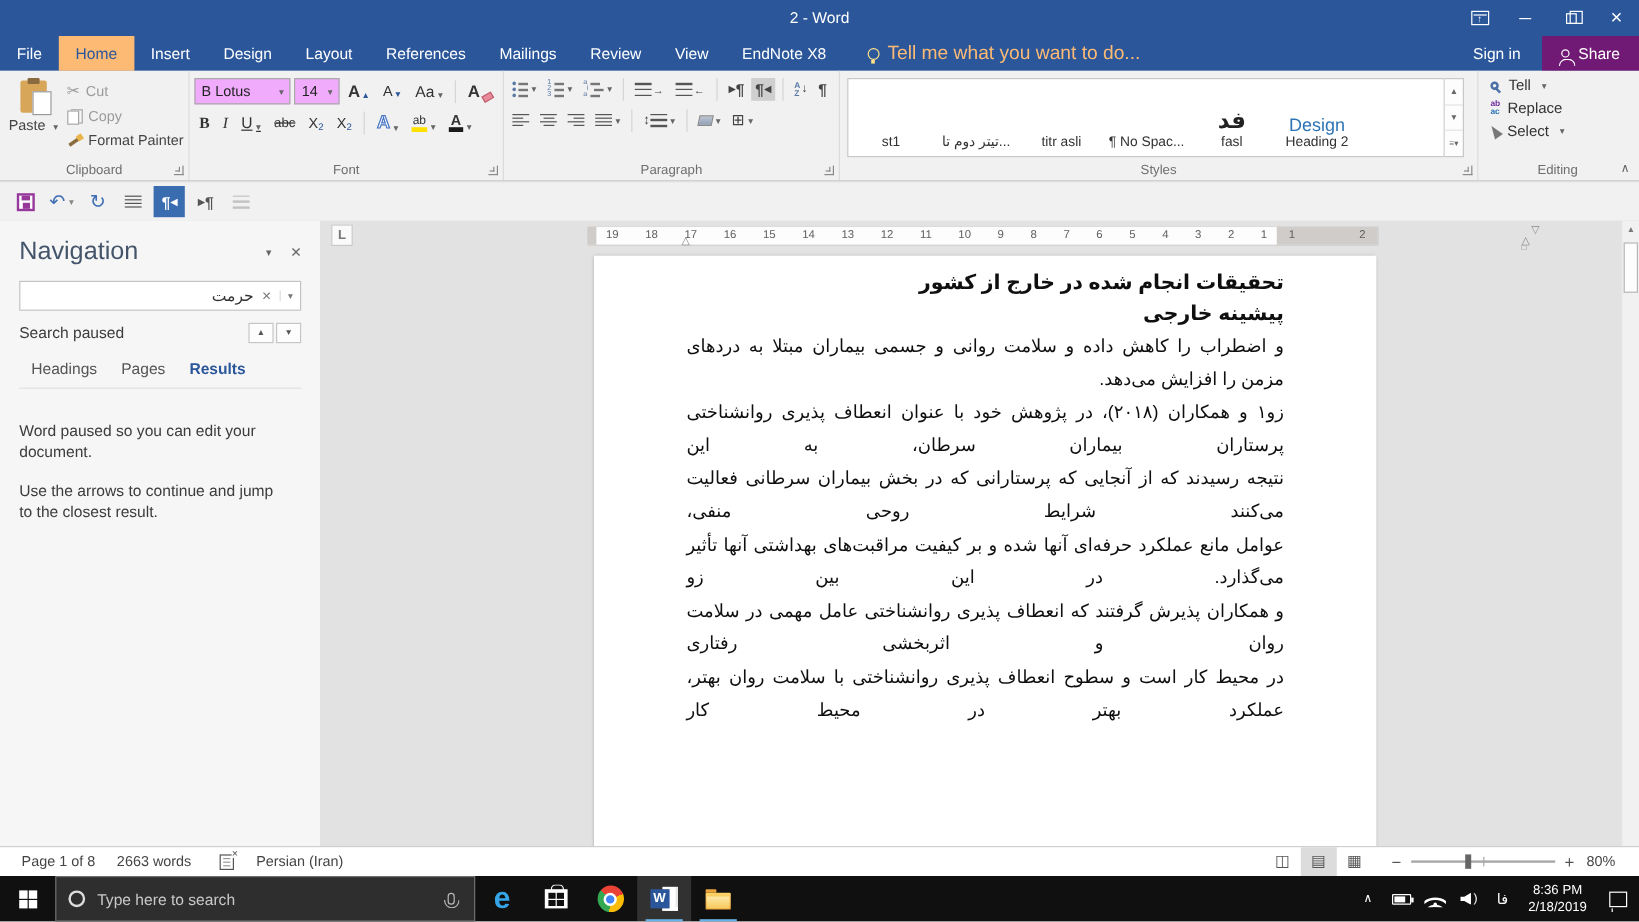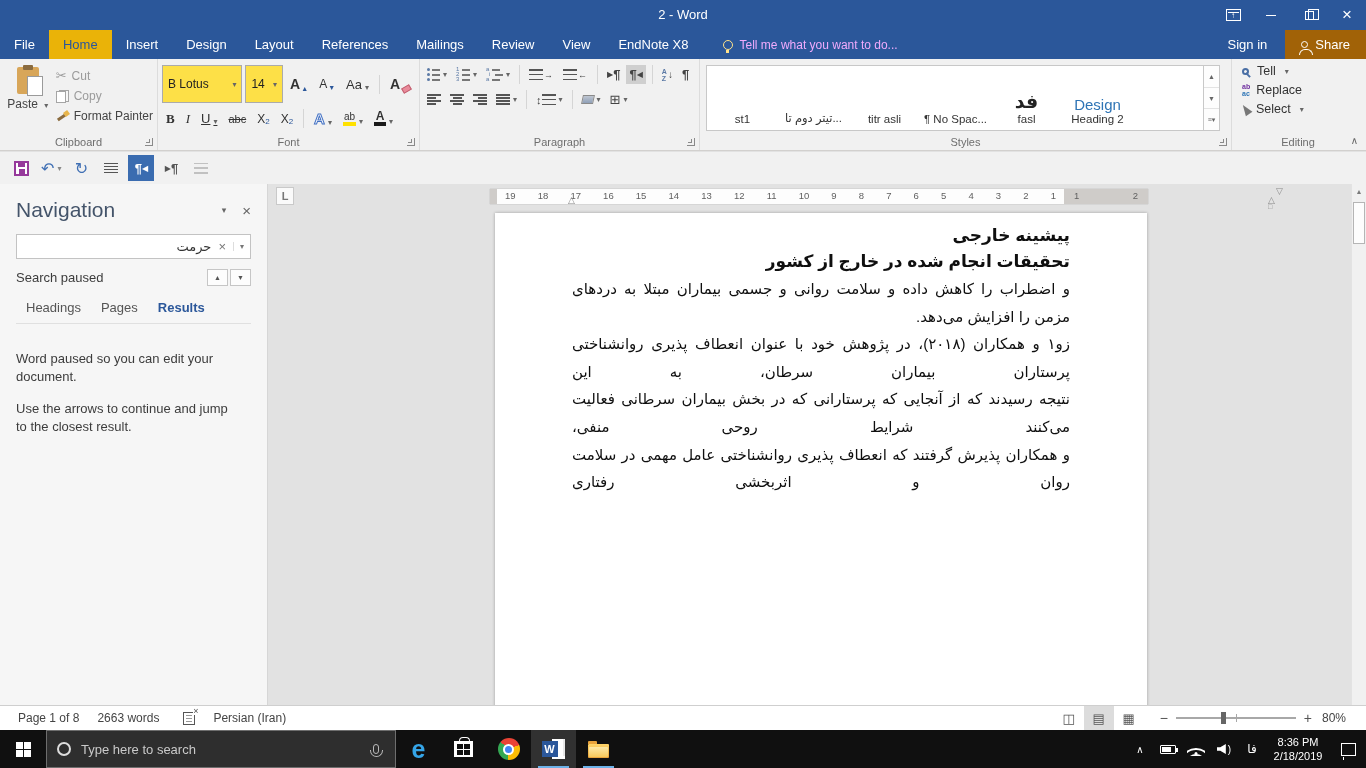--- a/index.html
+++ b/index.html
@@ -13,27 +13,27 @@
 .tb-btn{width:38px;height:30px;display:flex;align-items:center;justify-content:center;color:#fff;font-size:14px}
 .ribopt{width:15px;height:12px;border:1px solid #fff;position:relative;font-size:8px;display:flex;align-items:center;justify-content:center}
 .ribopt::before{content:"";position:absolute;top:2px;left:1px;right:1px;height:1px;background:#fff}
 .minbar{width:10px;height:1px;background:#fff}
 .restore{width:9px;height:9px;border:1px solid #fff;position:relative;background:#2b579a}
 .restore::before{content:"";position:absolute;top:-3px;left:2px;width:9px;height:9px;border:1px solid #fff}
 
 
 .tabrow{position:absolute;top:30px;left:0;right:0;height:29px;background:#2b579a;display:flex;align-items:stretch;color:#fff}
 .tab{font-size:13px;padding:0 14px;display:flex;align-items:center}
-.tab.active{background:#eab308;color:#2b579a}
-.tellme{display:flex;align-items:center;gap:7px;margin-left:20px;font-size:12px;color:#f0abfc}
+.tab.active{background:#fdba74;color:#2b579a}
+.tellme{display:flex;align-items:center;gap:7px;margin-left:20px;font-size:16px;color:#fdba74}
 .bulb{width:10px;height:10px;border:1.5px solid #ffe28a;border-radius:50%;position:relative}
 .bulb::after{content:"";position:absolute;left:2px;bottom:-4px;width:3px;height:3px;background:#ffe28a}
 .tr-right{margin-left:auto;display:flex;align-items:stretch}
 .signin{display:flex;align-items:center;font-size:13px;padding:0 18px}
-.share{display:flex;align-items:center;gap:7px;font-size:13px;padding:0 16px;background:#a16207}
+.share{display:flex;align-items:center;gap:7px;font-size:13px;padding:0 16px;background:#701a75}
 .person{width:7px;height:7px;border:1.5px solid #fff;border-radius:50%;position:relative}
 .person::after{content:"";position:absolute;left:-3px;top:7px;width:12px;height:5px;border:1.5px solid #fff;border-bottom:none;border-radius:6px 6px 0 0}
 
 
 .ribbon{position:absolute;top:59px;left:0;right:0;height:92px;background:#f1f1f1;border-bottom:1px solid #d2d0ce;display:flex}
 .group{position:relative;height:100%;border-right:1px solid #dcdcdc;padding:6px 4px 18px}
 .glabel{position:absolute;bottom:2px;left:0;right:0;text-align:center;font-size:11px;color:#6e6e6e}
 .launch{position:absolute;bottom:4px;right:4px;width:8px;height:8px;border-right:1px solid #8a8a8a;border-bottom:1px solid #8a8a8a}
 .launch::before{content:"";position:absolute;right:2px;bottom:2px;width:3px;height:3px;border-right:1px solid #8a8a8a;border-bottom:1px solid #8a8a8a}
 .collapse{position:absolute;right:6px;bottom:4px;font-size:10px;color:#666}
@@ -52,21 +52,21 @@
 .copyic{position:relative;width:13px;height:13px}
 .copyic::before{content:"";position:absolute;top:0;right:0;width:8px;height:10px;border:1px solid #a5a5a5;background:#f7f7f7}
 .copyic::after{content:"";position:absolute;bottom:0;left:0;width:8px;height:10px;border:1px solid #a5a5a5;background:#fff}
 .brush{width:13px;height:13px;position:relative}
 .brush::before{content:"";position:absolute;left:1px;top:6px;width:9px;height:3px;background:#8a6b3f;transform:rotate(-35deg)}
 .brush::after{content:"";position:absolute;right:0;top:1px;width:5px;height:5px;background:#e8b54b;transform:rotate(-35deg)}
 
 
 .g-font{width:262px;display:flex;flex-direction:column;gap:6px}
 .frow{display:flex;align-items:center;gap:3px}
-.combo{background:#fde047;border:1px solid #ababab;height:38px;font-size:12px;display:flex;align-items:center;justify-content:space-between;padding:0 5px;color:#222}
+.combo{background:#f0abfc;border:1px solid #ababab;height:22px;font-size:12px;display:flex;align-items:center;justify-content:space-between;padding:0 5px;color:#222}
 .cname{width:92px}.csize{width:42px}
 .dd{font-size:8px;color:#666;margin-left:3px}
 .fbtn{display:flex;align-items:flex-end;padding:1px 4px;font-size:13px;color:#333}
 .capA{font-weight:bold;font-size:14px}
 .caret-up{font-size:7px;color:#2b579a;margin-left:1px}
 .caret-dn{font-size:7px;color:#2b579a;margin-left:1px}
 .eraser{display:inline-block;width:9px;height:6px;background:#e98a9a;border:1px solid #c06070;transform:rotate(-30deg);margin-left:2px}
 .bold{font-weight:bold;font-family:"Liberation Serif",serif}
 .ital{font-style:italic;font-family:"Liberation Serif",serif}
 .und{text-decoration:underline}
@@ -649,26 +649,28 @@
       <span class="rnums">19 18 17 16 15 14 13 12 11 10 9 8 7 6 5 4 3 2 1</span>
       <span class="rmz">1 2</span>
     </div>
     <span class="rmark" style="left:1008px;top:3px">▽</span>
     <span class="rmark" style="left:1000px;top:12px">△</span>
     <span class="rmark" style="left:1000px;top:19px;font-size:7px">□</span>
     <span class="rmark" style="left:300px;top:12px">△</span>
 
     <div class="page">
       <div class="doc">
+        <div class="dh">تحقیقات انجام شده در خارج از کشور</div>
         <div class="dh">پیشینه خارجی</div>
-        <div class="dh">تحقیقات انجام شده در خارج از کشور</div>
         <div class="dline end">و اضطراب را کاهش داده و سلامت روانی و جسمی بیماران مبتلا به دردهای مزمن را افزایش می‌دهد.</div>
         <div class="dline">زو۱ و همکاران (۲۰۱۸)، در پژوهش خود با عنوان انعطاف پذیری روانشناختی پرستاران بیماران سرطان، به این</div>
         <div class="dline">نتیجه رسیدند که از آنجایی که پرستارانی که در بخش بیماران سرطانی فعالیت می‌کنند شرایط روحی منفی،</div>
+        <div class="dline">عوامل مانع عملکرد حرفه‌ای آنها شده و بر کیفیت مراقبت‌های بهداشتی آنها تأثیر می‌گذارد. در این بین زو</div>
         <div class="dline">و همکاران پذیرش گرفتند که انعطاف پذیری روانشناختی عامل مهمی در سلامت روان و اثربخشی رفتاری</div>
+        <div class="dline">در محیط کار است و سطوح انعطاف پذیری روانشناختی با سلامت روان بهتر، عملکرد بهتر در محیط کار</div>
 
       </div>
     </div>
 
     <div class="vscroll">
       <div class="vs-up">▲</div>
       <div class="vs-thumb"></div>
     </div>
   </div>
 </div>

